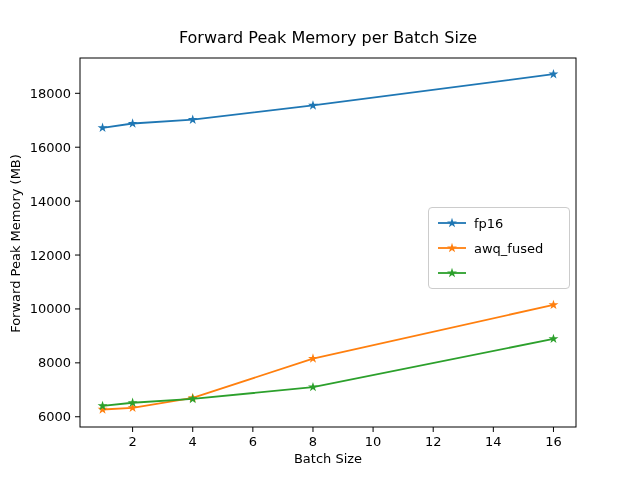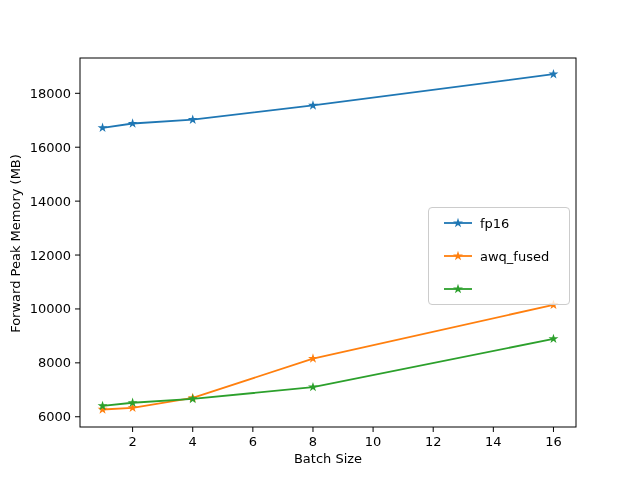--- a/index.html
+++ b/index.html
@@ -57,39 +57,40 @@
   }
   .legend {
     position: absolute;
     left: 428px;
     top: 207px;
     width: 142px;
     box-sizing: border-box;
     background: rgba(255, 255, 255, 0.8);
     border: 1px solid #cccccc;
     border-radius: 4px;
-    padding: 5px 9px 5px 14px;
+    padding: 5px 9px 5px 8px;
   }
   .legend-item {
     display: flex;
     align-items: center;
     height: 20px;
   }
-  .legend-item + .legend-item { margin-top: 13px; }
+  .legend-item + .legend-item { margin-top: 5px; }
   .legend-swatch { flex: 0 0 auto; margin-right: 7px; }
   .legend-label {
     font-size: 13px;
     color: #000000;
     white-space: nowrap;
   }
 </style>
 </head>
 <body>
 
 <div class="figure">
+  <div class="chart-title">Forward Peak Memory per Batch Size</div>
   <svg id="plot" width="640" height="480">
       <rect x="80" y="58" width="496" height="369" fill="none" stroke="#000000" stroke-width="1"></rect>
       <line x1="132.60606060606062" y1="427" x2="132.60606060606062" y2="432" stroke="#000000" stroke-width="1"></line>
       <text x="132.60606060606062" y="446" text-anchor="middle" class="tick-label">2</text>
       <line x1="192.72727272727272" y1="427" x2="192.72727272727272" y2="432" stroke="#000000" stroke-width="1"></line>
       <text x="192.72727272727272" y="446" text-anchor="middle" class="tick-label">4</text>
       <line x1="252.84848484848487" y1="427" x2="252.84848484848487" y2="432" stroke="#000000" stroke-width="1"></line>
       <text x="252.84848484848487" y="446" text-anchor="middle" class="tick-label">6</text>
       <line x1="312.969696969697" y1="427" x2="312.969696969697" y2="432" stroke="#000000" stroke-width="1"></line>
       <text x="312.969696969697" y="446" text-anchor="middle" class="tick-label">8</text>

